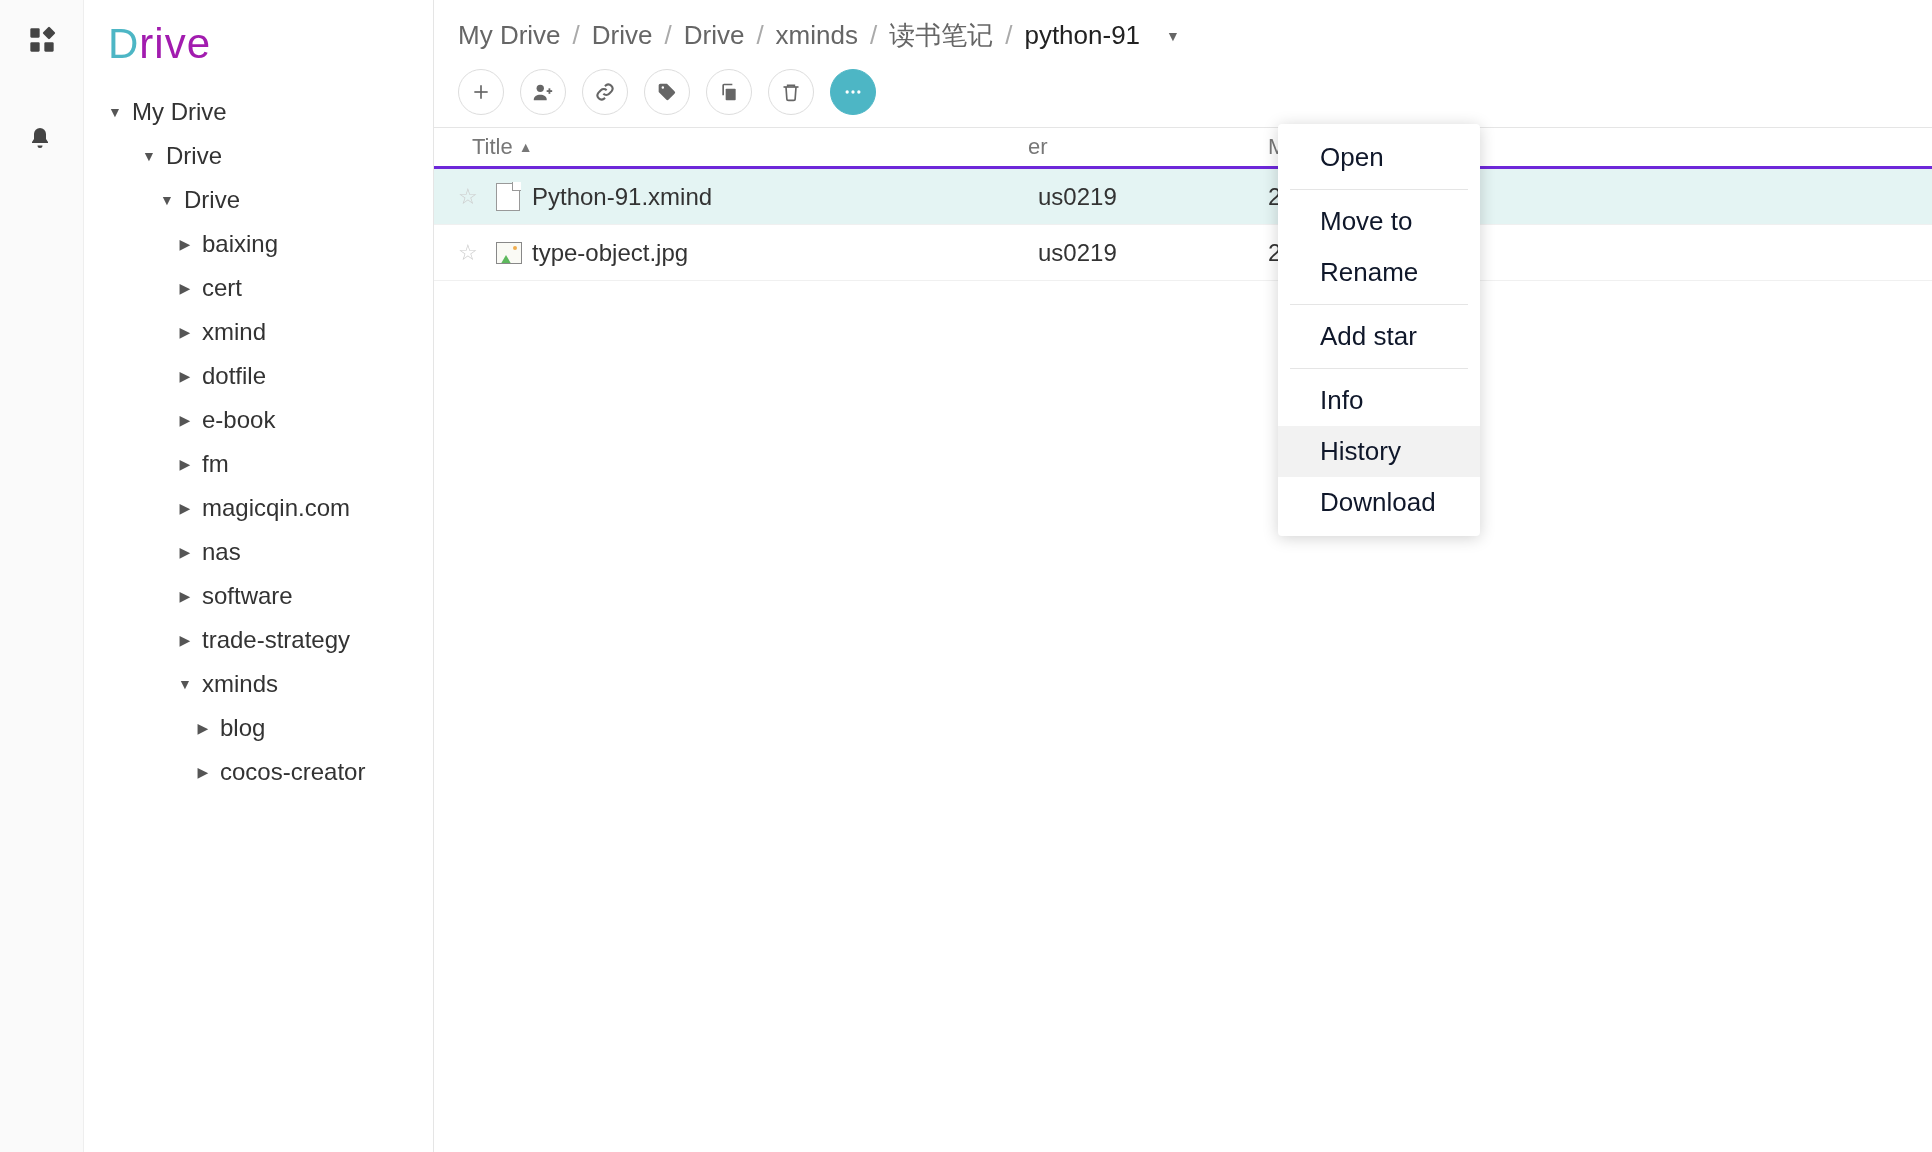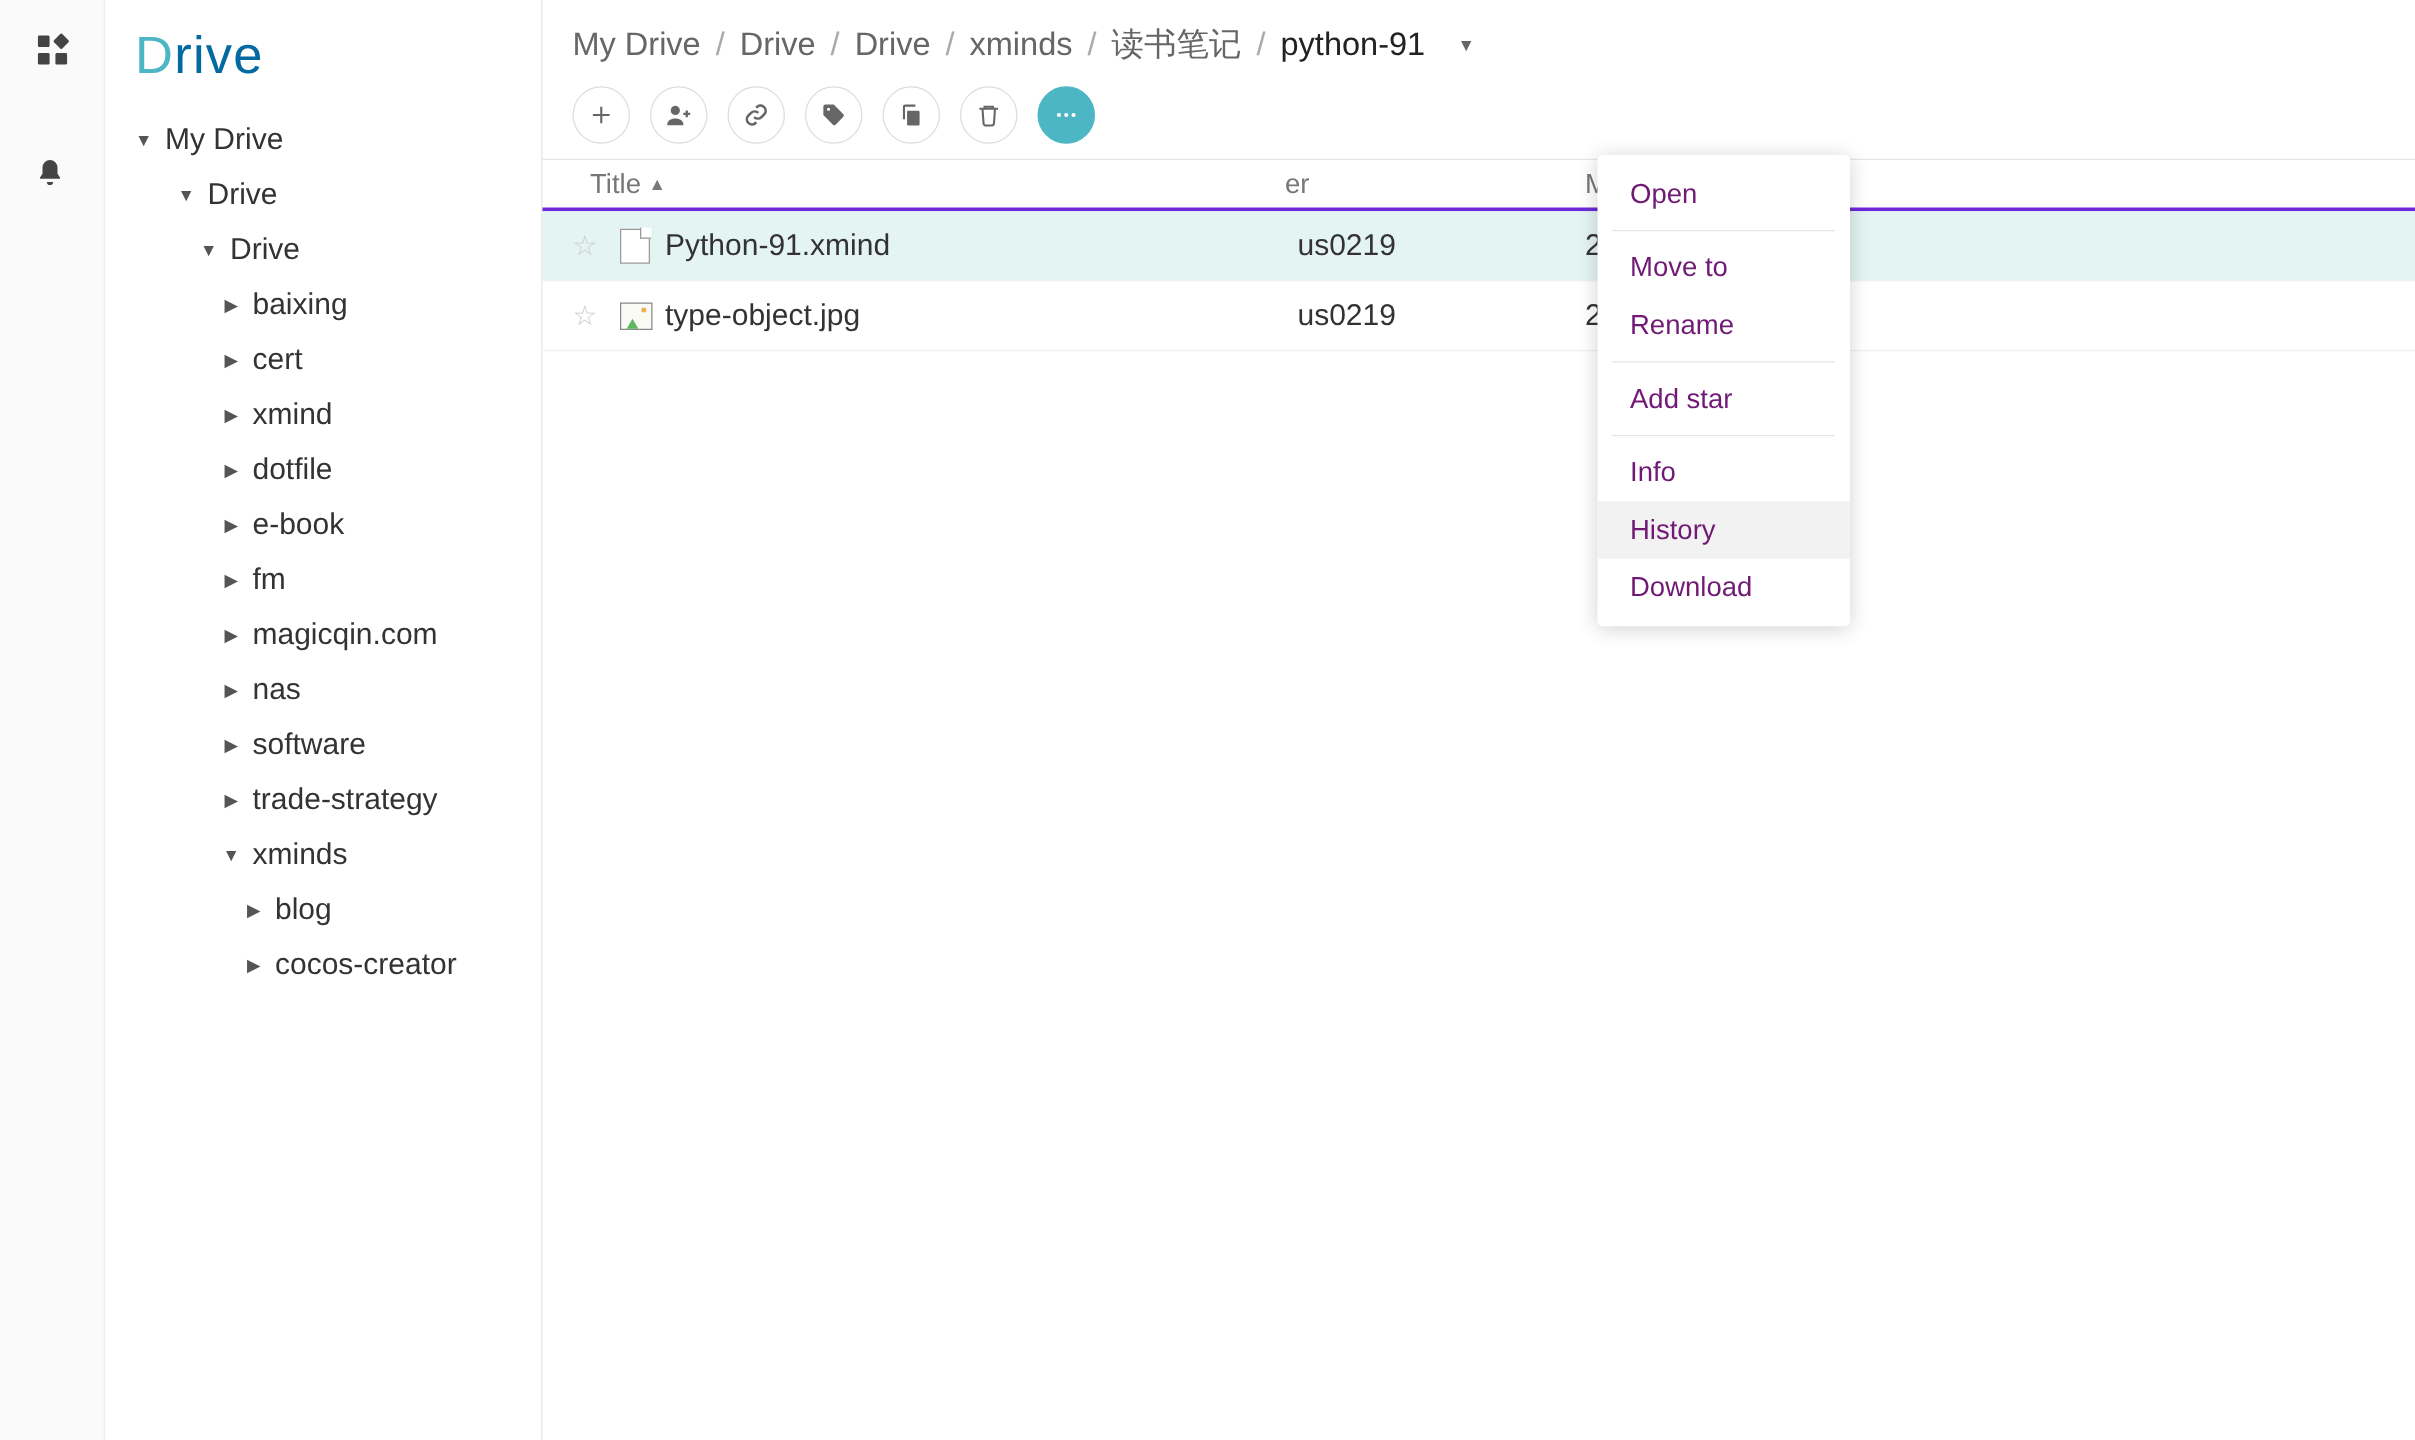--- a/index.html
+++ b/index.html
@@ -40,21 +40,21 @@
       color: #5f6368;
       padding-left: 24px;
       margin-bottom: 22px;
       letter-spacing: 1px;
     }
     .logo .d {
       color: #4db6c5;
       font-weight: 300;
     }
     .logo .rest {
-      color: #0369a1;
+      color: #a21caf;
     }
     .categories-label {
       font-size: 22px;
       color: #888;
       padding-left: 24px;
       margin-bottom: 22px;
       letter-spacing: 0.5px;
     }
     .tree {
       flex: 1;
@@ -185,23 +185,23 @@
       top: 124px;
       left: 844px;
       width: 202px;
       background: #fff;
       box-shadow: 0 2px 16px rgba(0,0,0,0.18);
       border-radius: 4px;
       padding: 8px 0;
       z-index: 10;
     }
     .menu-item {
-      padding: 10px 26px;
-      font-size: 22px;
-      color: #701a75;
+      padding: 10px 42px;
+      font-size: 26px;
+      color: #0f172a;
       cursor: pointer;
     }
     .menu-item.hover {
       background: #f2f2f2;
     }
     .menu-divider {
       height: 1px;
       background: #e5e5e5;
       margin: 6px 12px;
     }

